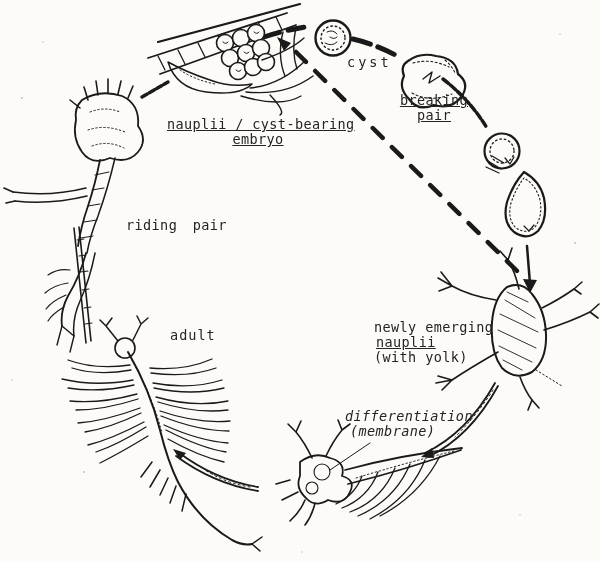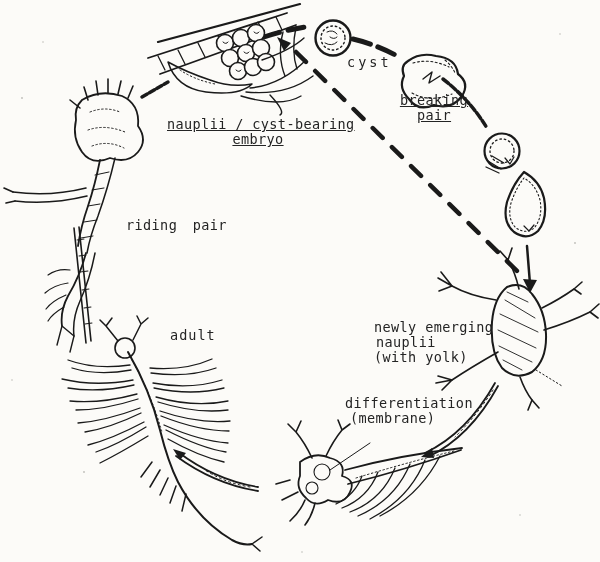--- a/index.html
+++ b/index.html
@@ -25,23 +25,23 @@
   }
   .lbl .ln{display:block;}
   .center{text-align:center;text-decoration:underline;}
   .lbl-female{left:124px;top:117px;width:182px;padding-left:43px;}
   .lbl-riding-pair{left:118px;top:218px;word-spacing:7px;margin-left:8px;}
   .lbl-adult{left:170px;top:328px;letter-spacing:1px;}
   .lbl-cyst{left:347px;top:55px;letter-spacing:3px;}
   .lbl-breaking{left:384px;top:93px;width:100px;}
   .lbl-embryo{left:334px;top:172px;width:168px;}
   .lbl-nauplii{left:374px;top:320px;}
-  .lbl-diff{left:345px;top:396px;}
+  .lbl-diff{left:345px;top:409px;font-style:italic;}
   .lbl-diff .ln2{padding-left:5px;}
-  .lbl-nauplii .ln2{padding-left:2px;}
+  .lbl-nauplii .ln2{padding-left:2px;text-decoration:underline;}
 </style>
 </head>
 <body>
 
 <div class="page">
 
   <svg class="art" width="600" height="562" viewBox="0 0 600 562" fill="none" stroke="#1a1a1a" stroke-linecap="round" stroke-linejoin="round">
 
     <g stroke="none" fill="#8a8a85" opacity="0.55">
       <circle cx="22" cy="98" r="0.9"></circle>

